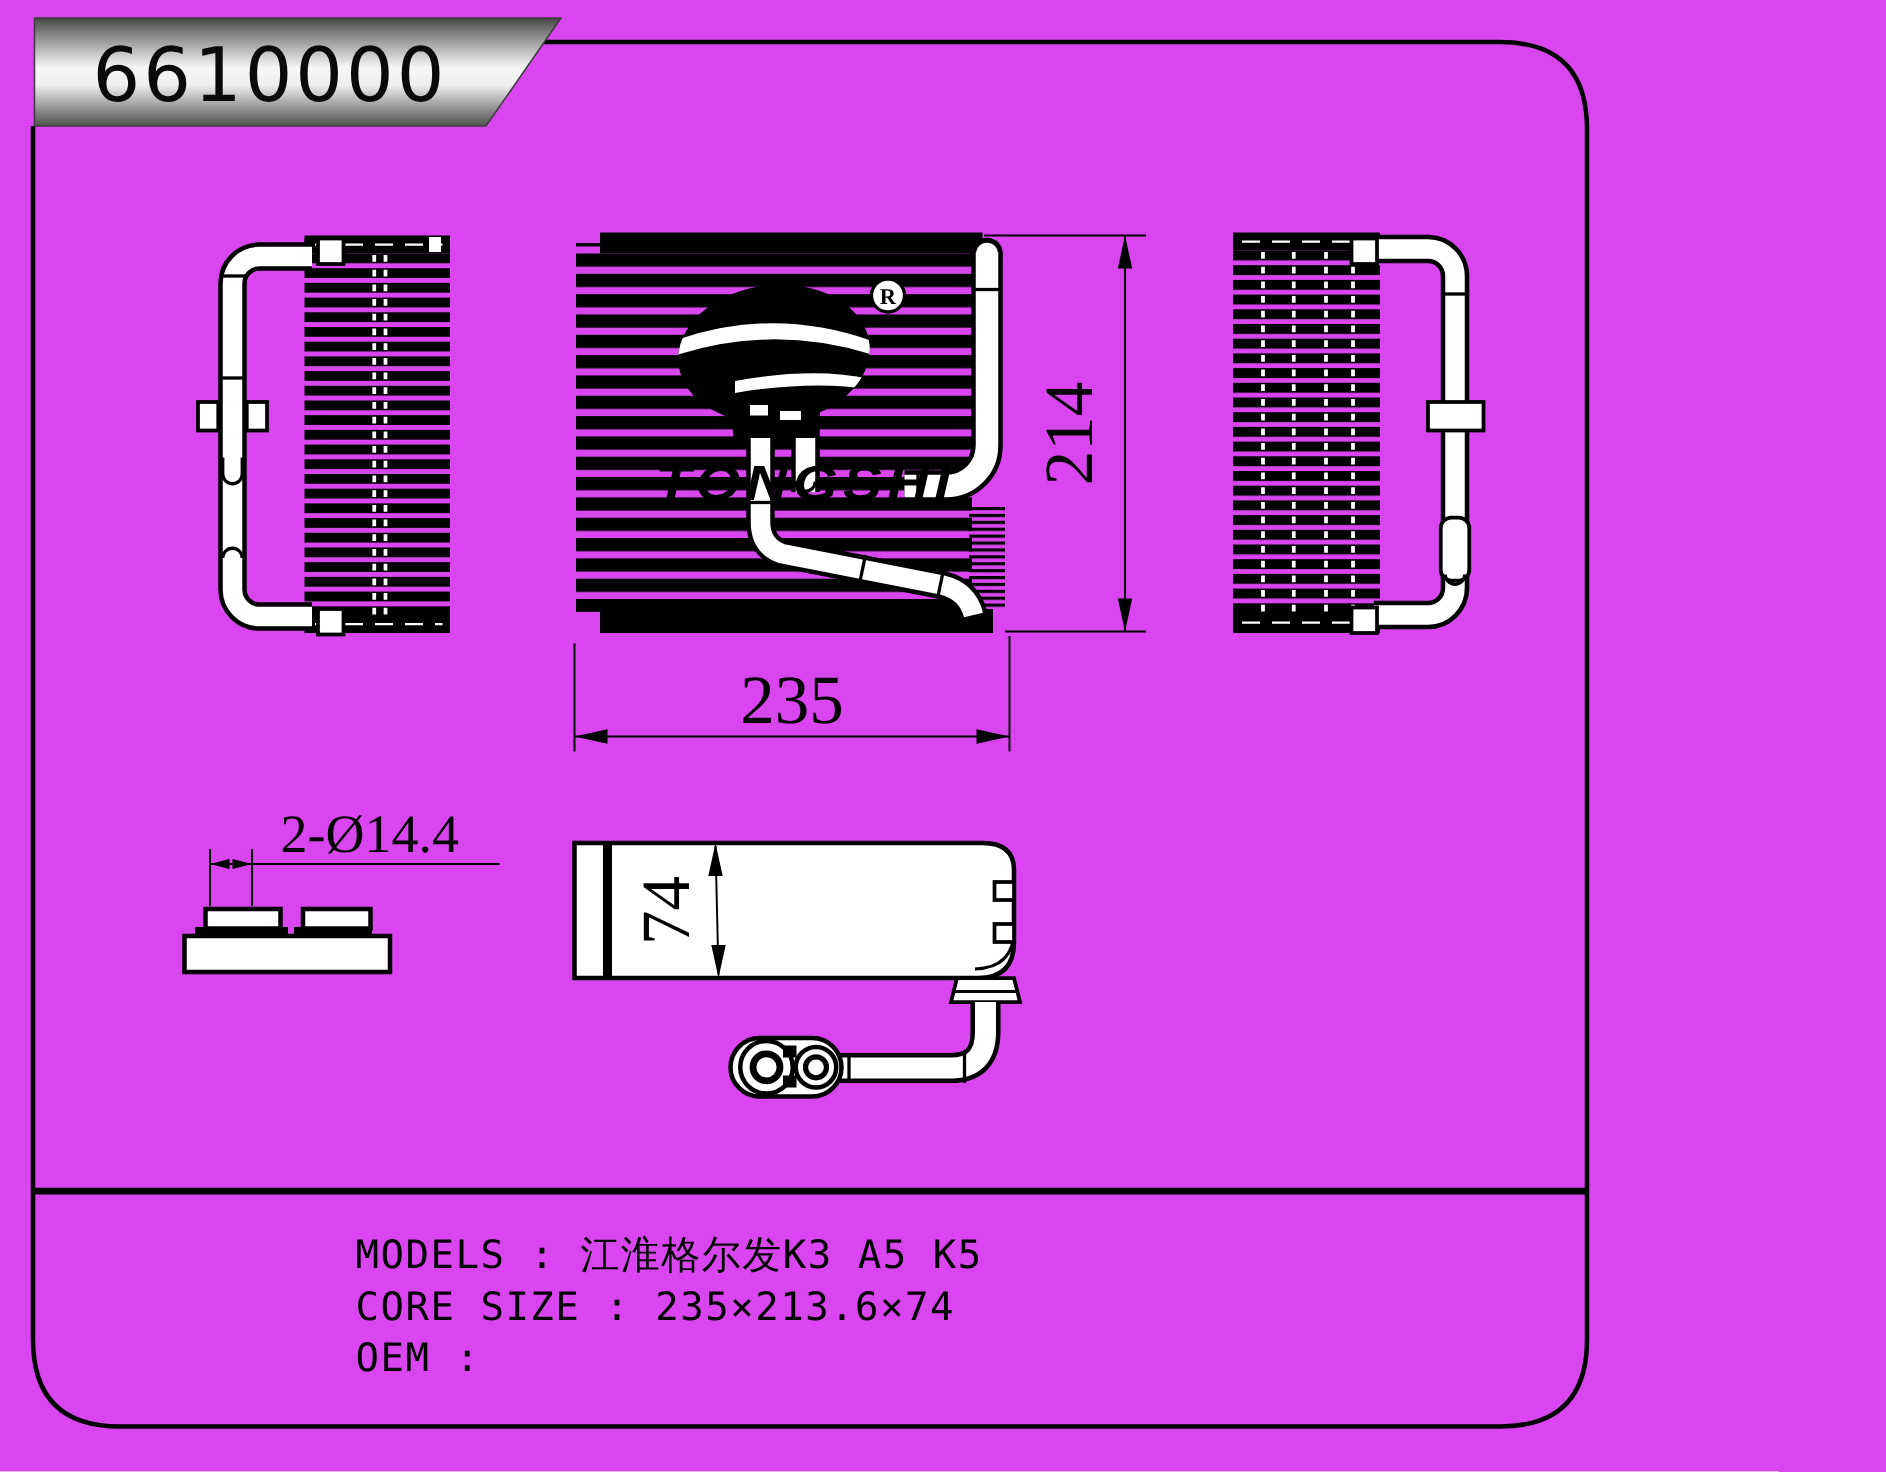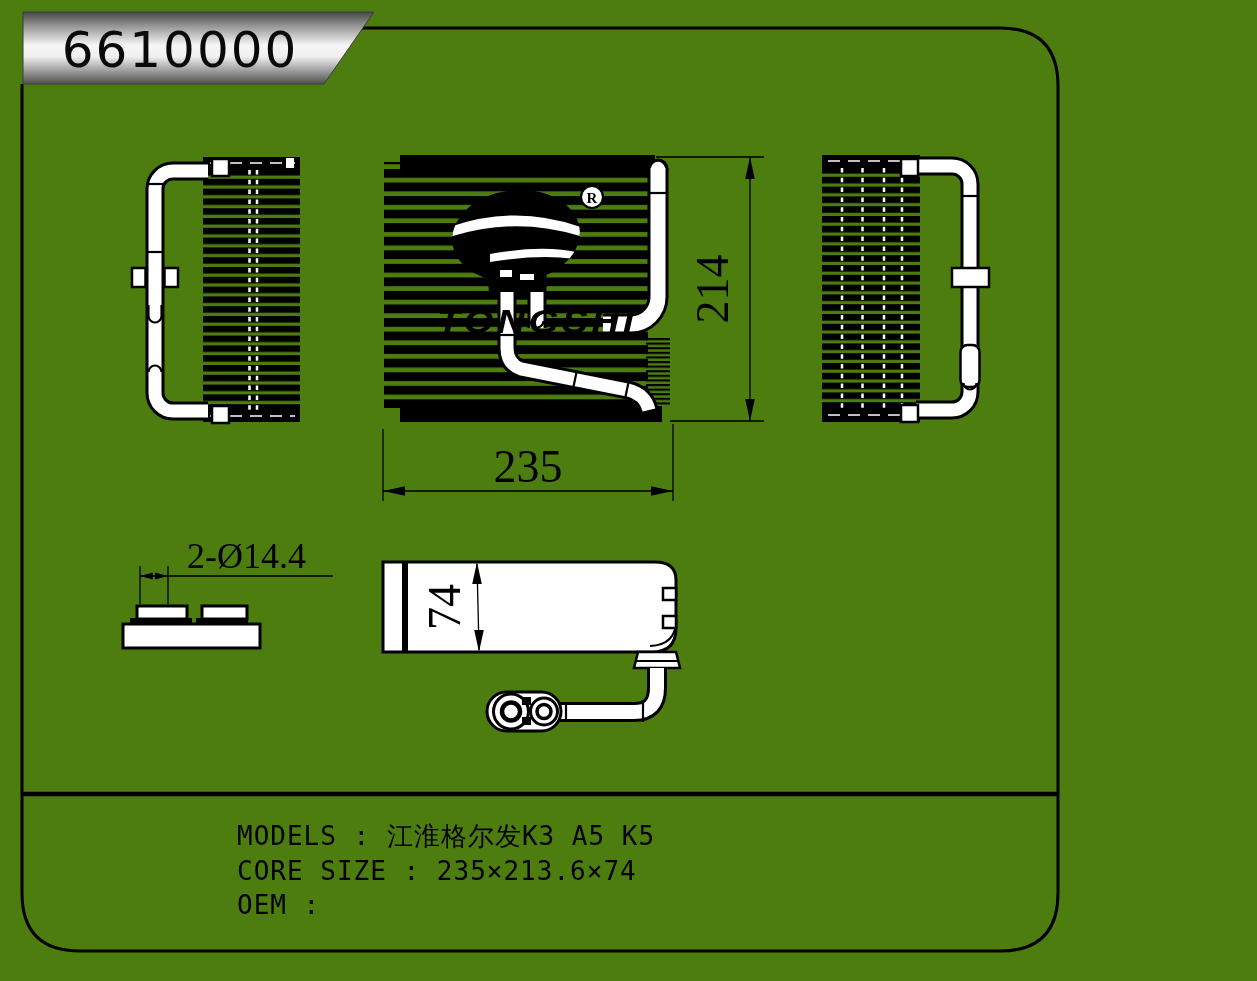--- a/index.html
+++ b/index.html
@@ -1,16 +1,16 @@
 <!DOCTYPE html>
 <html style="--color-line: #000000; --color-background: #ffffff; --color-banner_top: #4a4a4a; --color-banner_mid: #f6f6f6; --color-banner_bottom: #5e5e5e;"><head>
 <meta charset="utf-8">
 <style>
   html,body{margin:0;padding:0;background:#fff;}
-  .stage{position:relative;width:1257px;height:981px;background:#4d7c0f;overflow:hidden;
+  .stage{position:relative;width:1257px;height:981px;background:#d946ef;overflow:hidden;
          font-family:"Liberation Sans",sans-serif;}
   svg{position:absolute;left:0;top:0;}
   .dim-text{font-family:"Liberation Serif",serif;font-size:46px;fill:#000;}
   .hole-text{font-family:"Liberation Serif",serif;font-size:36px;fill:#000;}
   .banner-text{font-family:"DejaVu Sans",sans-serif;font-size:50px;letter-spacing:2px;fill:#0a0a0a;}
   .spec-text{font-family:"DejaVu Sans Mono","Liberation Mono",monospace;font-size:26px;fill:#000;letter-spacing:1px;}
   .wordmark{font-family:"Liberation Sans",sans-serif;font-style:italic;font-weight:bold;font-size:33px;letter-spacing:3px;fill:#000;}
   .rmark{font-family:"Liberation Serif",serif;font-size:15px;font-weight:bold;fill:#000;}
 </style>
 </head>

